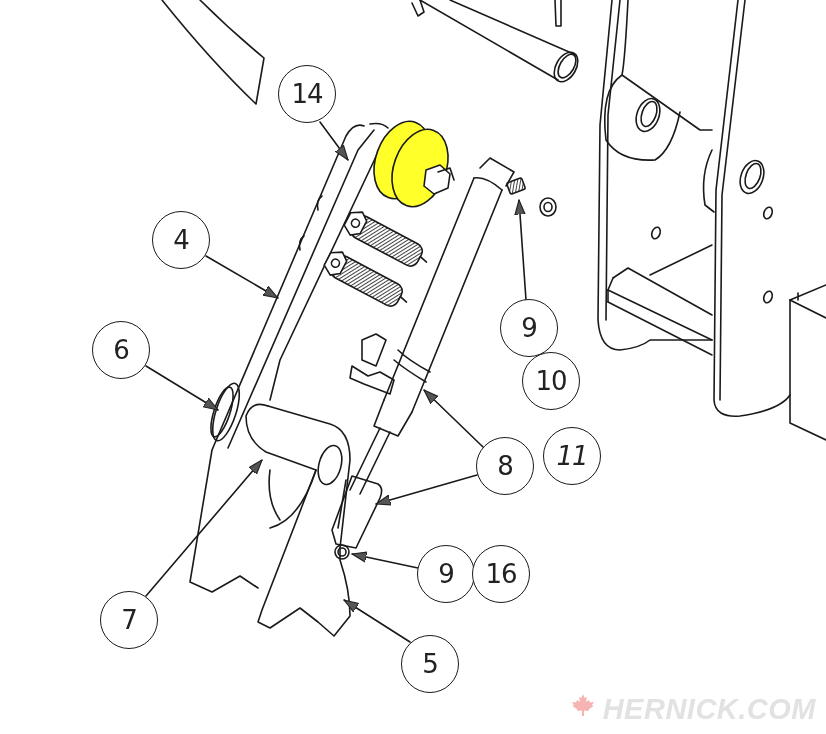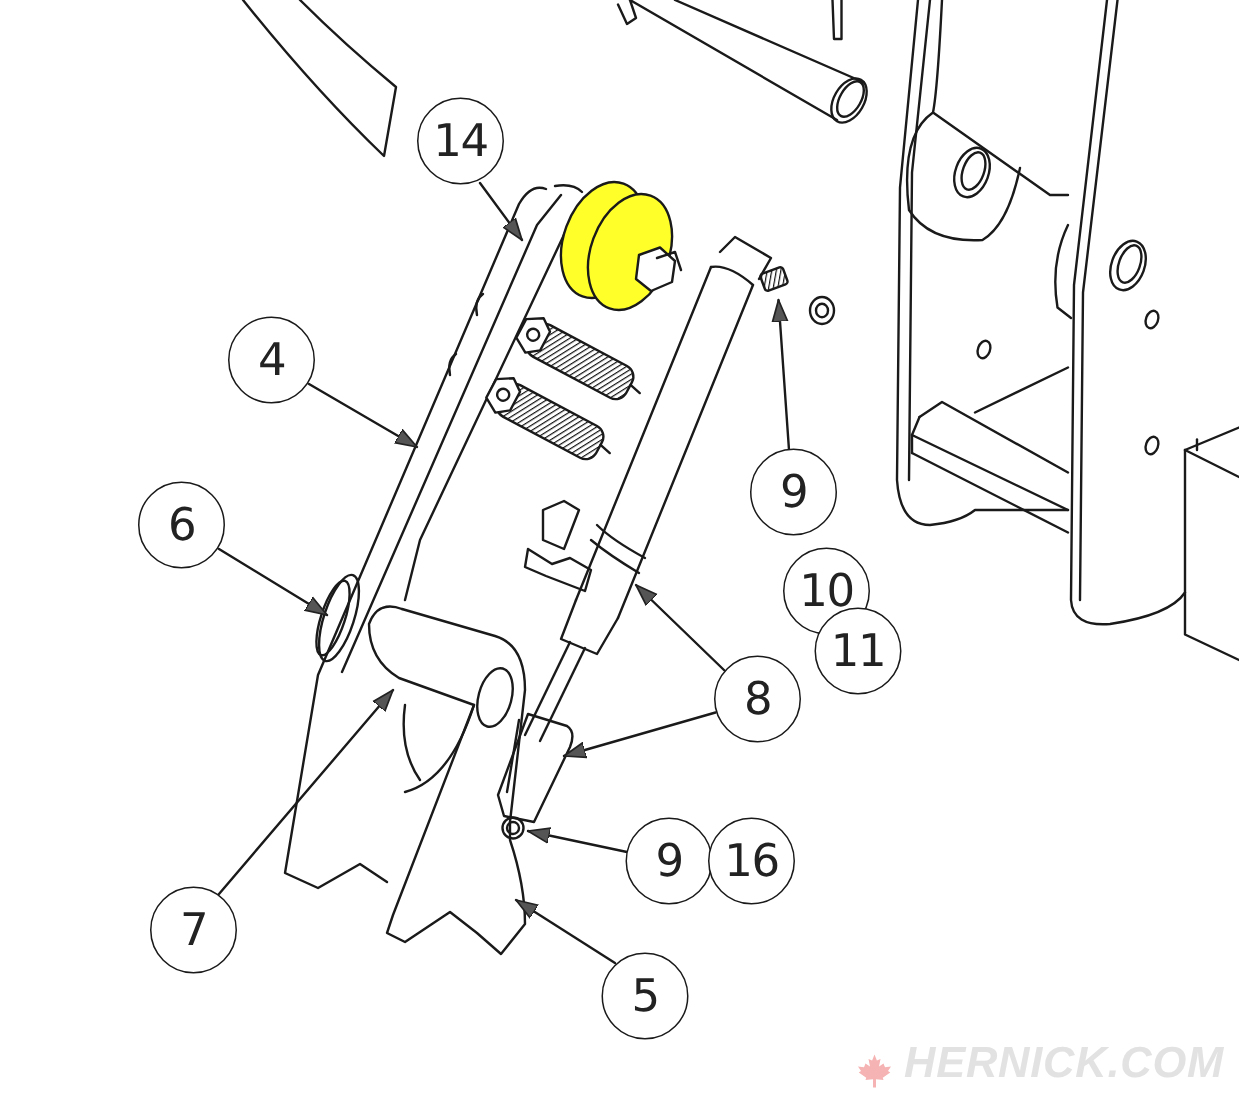--- a/index.html
+++ b/index.html
@@ -1,19 +1,19 @@
 <!DOCTYPE html>
 <html><head>
   <meta charset="utf-8">
   <style>
     html, body { margin: 0; padding: 0; background: #ffffff; }
     body { width: 826px; height: 734px; overflow: hidden; position: relative; font-family: "Liberation Sans", sans-serif; }
     #diagram { position: absolute; left: 0; top: 0; width: 826px; height: 734px; }
-    .callout { position: absolute; width: 58px; height: 58px; margin-left: -29px; margin-top: -29px; border: 1.6px solid #1a1a1a; border-radius: 50%; box-sizing: border-box; background: #ffffff; display: flex; align-items: center; justify-content: center; font-family: "DejaVu Sans", sans-serif; font-size: 30px; color: #222222; letter-spacing: -1px; }
-    .watermark { position: absolute; right: 10px; bottom: 8px; display: flex; align-items: flex-end; gap: 8px; }
+    .callout { position: absolute; width: 58px; height: 58px; margin-left: -29px; margin-top: -29px; border: 1.6px solid #1a1a1a; border-radius: 50%; box-sizing: border-box; background: #ffffff; display: flex; align-items: center; justify-content: center; font-family: "DejaVu Sans", sans-serif; font-size: 26px; color: #222222; letter-spacing: -1px; }
+    .watermark { position: absolute; right: 10px; bottom: 8px; display: flex; align-items: flex-start; gap: 8px; }
     .watermark .leaf { width: 24px; height: 24px; }
     .watermark .text { font-family: "Liberation Sans", sans-serif; font-weight: bold; font-style: italic; font-size: 29px; color: #e2e2e2; letter-spacing: 0.5px; }
   </style>
 </head>
 <body>
 
 <svg id="diagram" viewBox="0 0 826 734" xmlns="http://www.w3.org/2000/svg" fill="none" stroke="#1a1a1a" stroke-width="1.6" stroke-linejoin="round" stroke-linecap="round">
   <defs>
     <marker id="arrow" viewBox="0 0 10 10" refX="10" refY="5" markerWidth="9" markerHeight="9" orient="auto-start-reverse">
       <path d="M0,1.5 L10,5 L0,8.5 z" fill="#555" stroke="#222" stroke-width="0.8"></path>
@@ -144,22 +144,22 @@
     <line x1="146" y1="596" x2="262" y2="460" marker-end="url(#arrow)"></line>
     <line x1="418" y1="568" x2="352" y2="554" marker-end="url(#arrow)"></line>
     <line x1="410" y1="642" x2="344" y2="600" marker-end="url(#arrow)"></line>
   </g>
 </svg>
 
 <div class="callout" style="left:307px;top:94px;">14</div>
 <div class="callout" style="left:181px;top:240px;">4</div>
 <div class="callout" style="left:121px;top:350px;">6</div>
 <div class="callout" style="left:529px;top:328px;">9</div>
-<div class="callout" style="left:551px;top:394px;">10</div>
-<div class="callout" style="left:572px;top:434px;">11</div>
+<div class="callout" style="left:551px;top:381px;">10</div>
+<div class="callout" style="left:572px;top:456px;font-style:italic;">11</div>
 <div class="callout" style="left:505px;top:466px;">8</div>
 <div class="callout" style="left:129px;top:620px;">7</div>
 <div class="callout" style="left:446px;top:574px;">9</div>
 <div class="callout" style="left:501px;top:574px;">16</div>
 <div class="callout" style="left:430px;top:664px;">5</div>
 
 <div class="watermark">
   <svg class="leaf" viewBox="0 0 24 24">
     <path d="M12,1 L13.6,5 L16,4 L15,9 L18,7 L19,9.5 L23,9 L21,12 L22.5,13 L17.5,16.5 L18,18 L13,17.5 L13,23 L11,23 L11,17.5 L6,18 L6.5,16.5 L1.5,13 L3,12 L1,9 L5,9.5 L6,7 L9,9 L8,4 L10.4,5 z" fill="#f6b3b3"></path>
   </svg>

